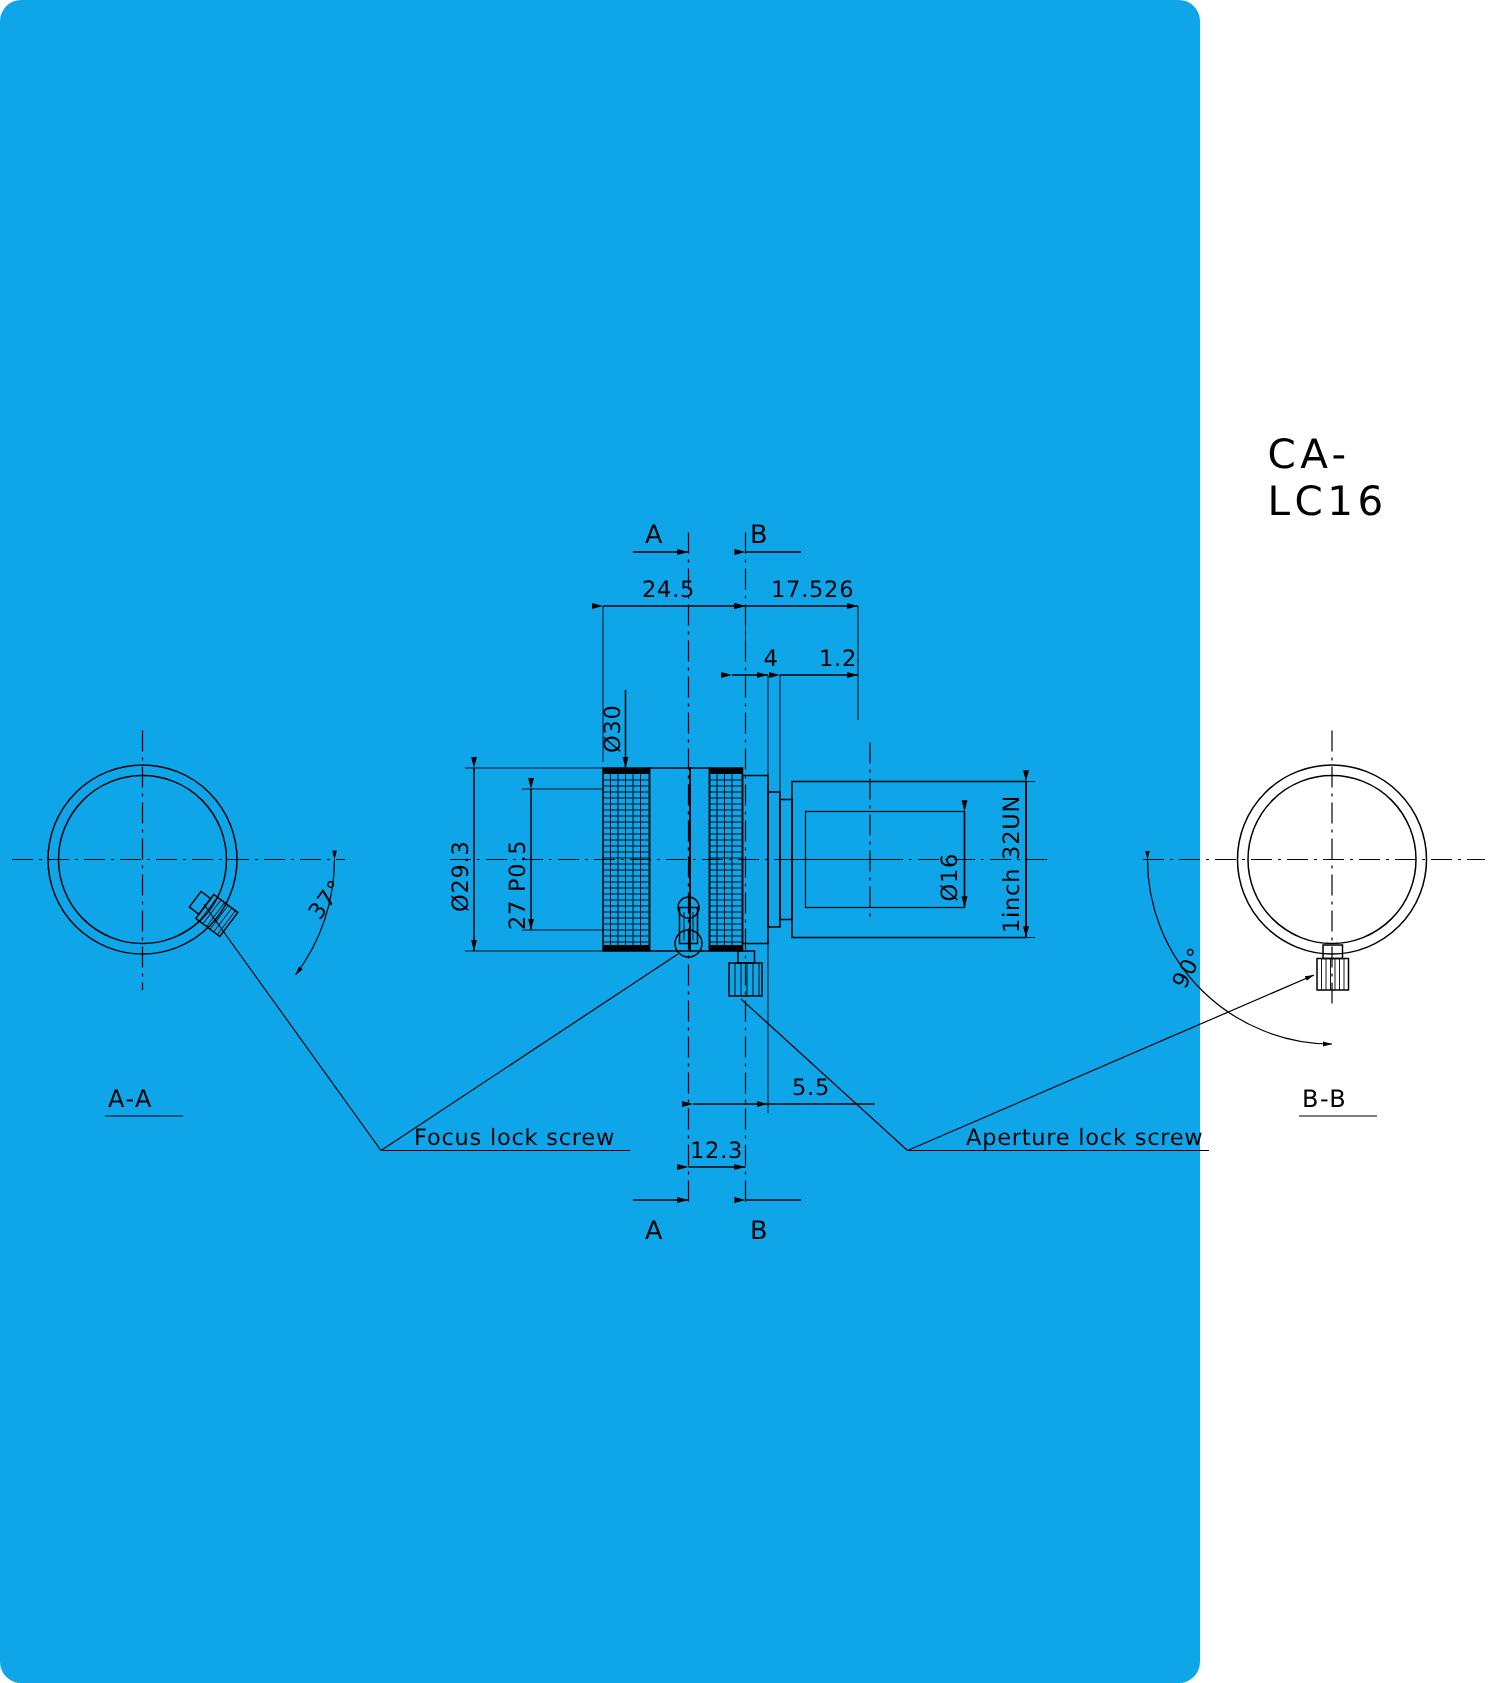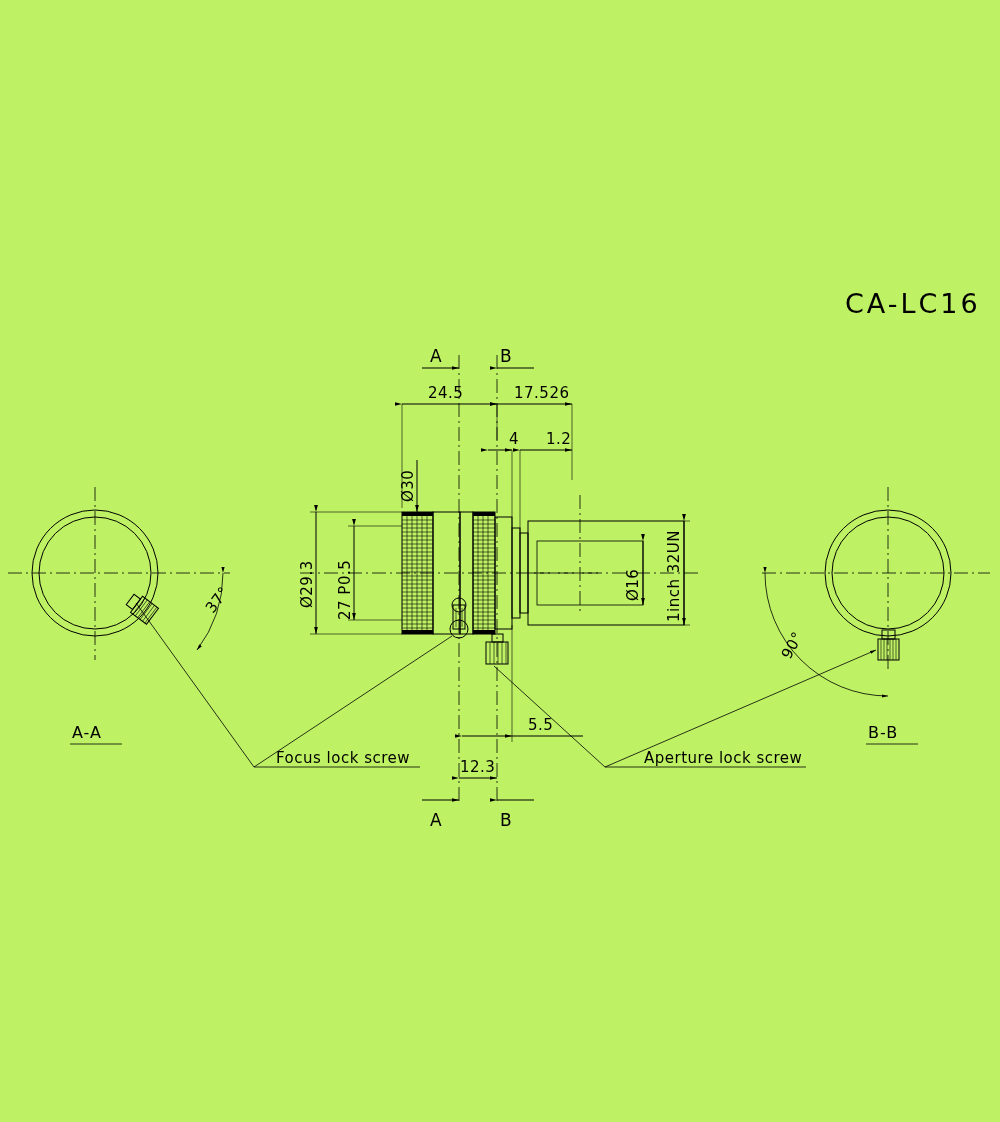--- a/index.html
+++ b/index.html
@@ -1,18 +1,18 @@
 <!DOCTYPE html>
 <html><head>
 <meta charset="utf-8">
 <style>
   html,body{margin:0;padding:0;background:#ffffff;}
   body{width:1000px;height:1122px;overflow:hidden;
        font-family:"DejaVu Sans", sans-serif;}
-  #sheet{position:relative;width:1000px;height:1122px;background:#bef264;}
+  #sheet{position:relative;width:800px;height:1122px;background:#0ea5e9;border-radius:14px;}
   svg{display:block;}
   .ln{stroke:#000;stroke-width:1;fill:none;shape-rendering:geometricPrecision;}
   .thin{stroke:#000;stroke-width:0.8;fill:none;}
   .hair{stroke:#000;stroke-width:0.6;fill:none;}
   .dash{stroke:#000;stroke-width:0.8;fill:none;stroke-dasharray:14 4 2 4;}
   .fillblk{fill:#000;stroke:none;}
   text{font-family:"DejaVu Sans", sans-serif;fill:#000;}
   .dim{font-size:15px;letter-spacing:0.5px;}
   .lbl{font-size:16px;letter-spacing:1px;}
   .title{font-size:27px;letter-spacing:3px;}

